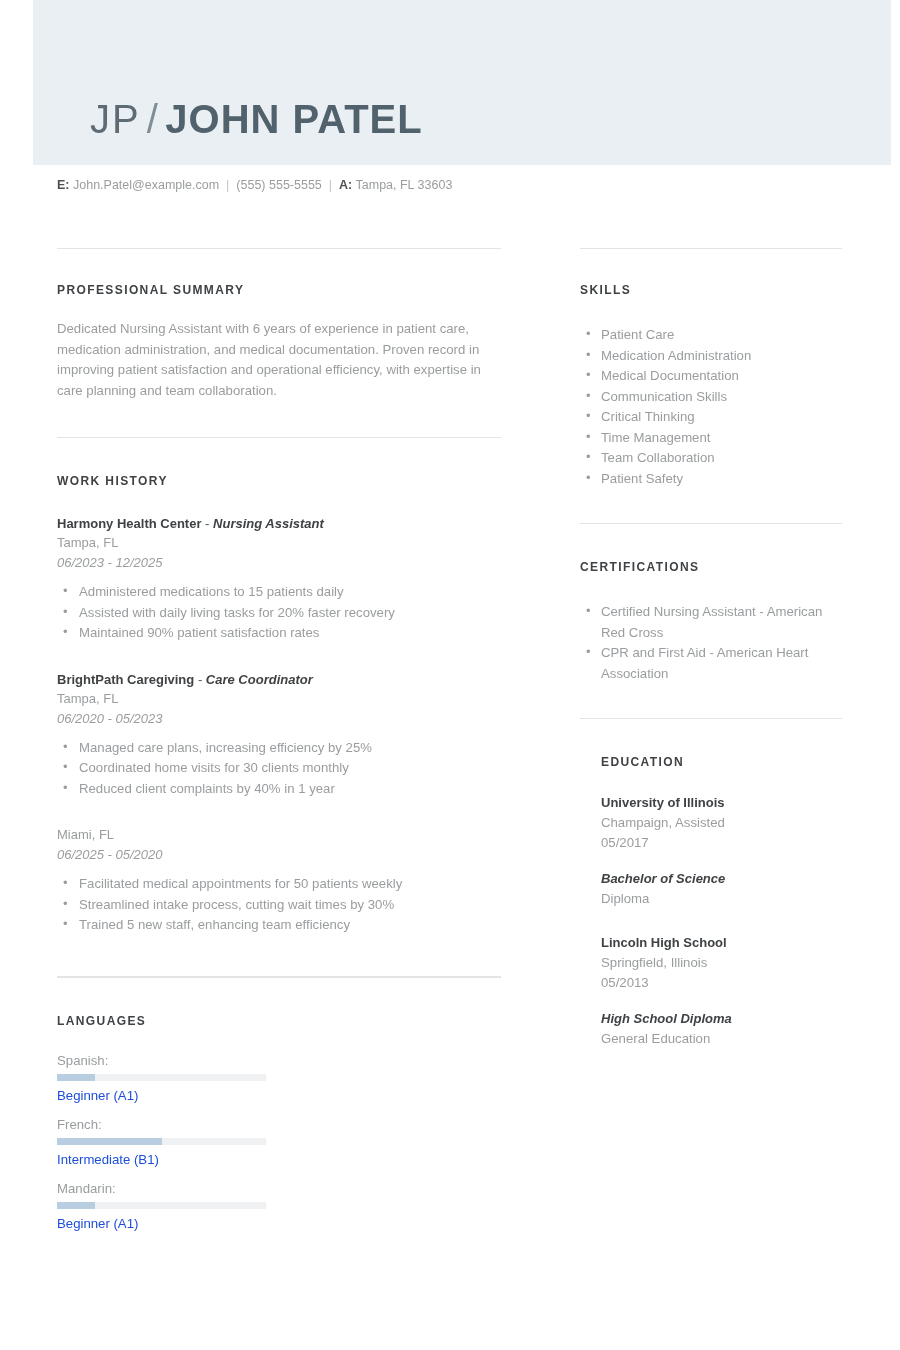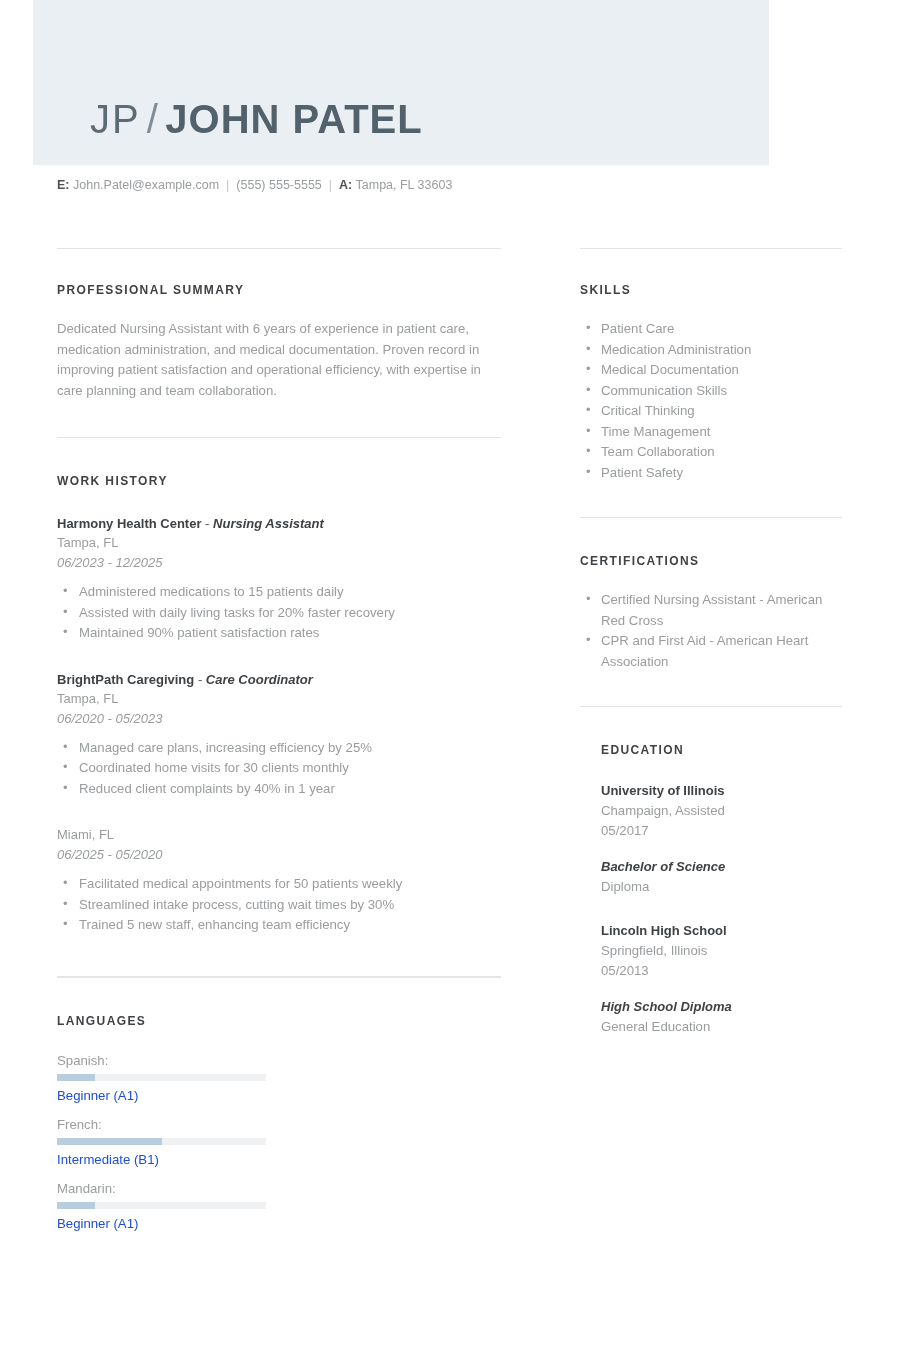--- a/index.html
+++ b/index.html
@@ -24,21 +24,21 @@
     width: 900px;
     height: 1350px;
     background: #ffffff;
   }
 
   
   .header-band {
     position: absolute;
     left: 33px;
     top: 0;
-    width: 736px;
+    width: 858px;
     height: 165px;
     background: #eaeff3;
   }
   .header-name {
     position: absolute;
     left: 57px;
     top: 96px;
     font-size: 40px;
     line-height: 46px;
     letter-spacing: 1.5px;
@@ -205,21 +205,21 @@
   }
   .lang-level {
     font-size: 13.2px;
     line-height: 22px;
     color: #1d4ed8;
   }
 
   
   ul.side-list {
     list-style: none;
-    margin: 22px 0 0 0;
+    margin: 28px 0 0 0;
     padding: 0;
   }
   ul.side-list li {
     position: relative;
     padding-left: 21px;
     font-size: 13.2px;
     line-height: 20.5px;
     color: #9a9d9f;
   }
   ul.side-list li::before {

